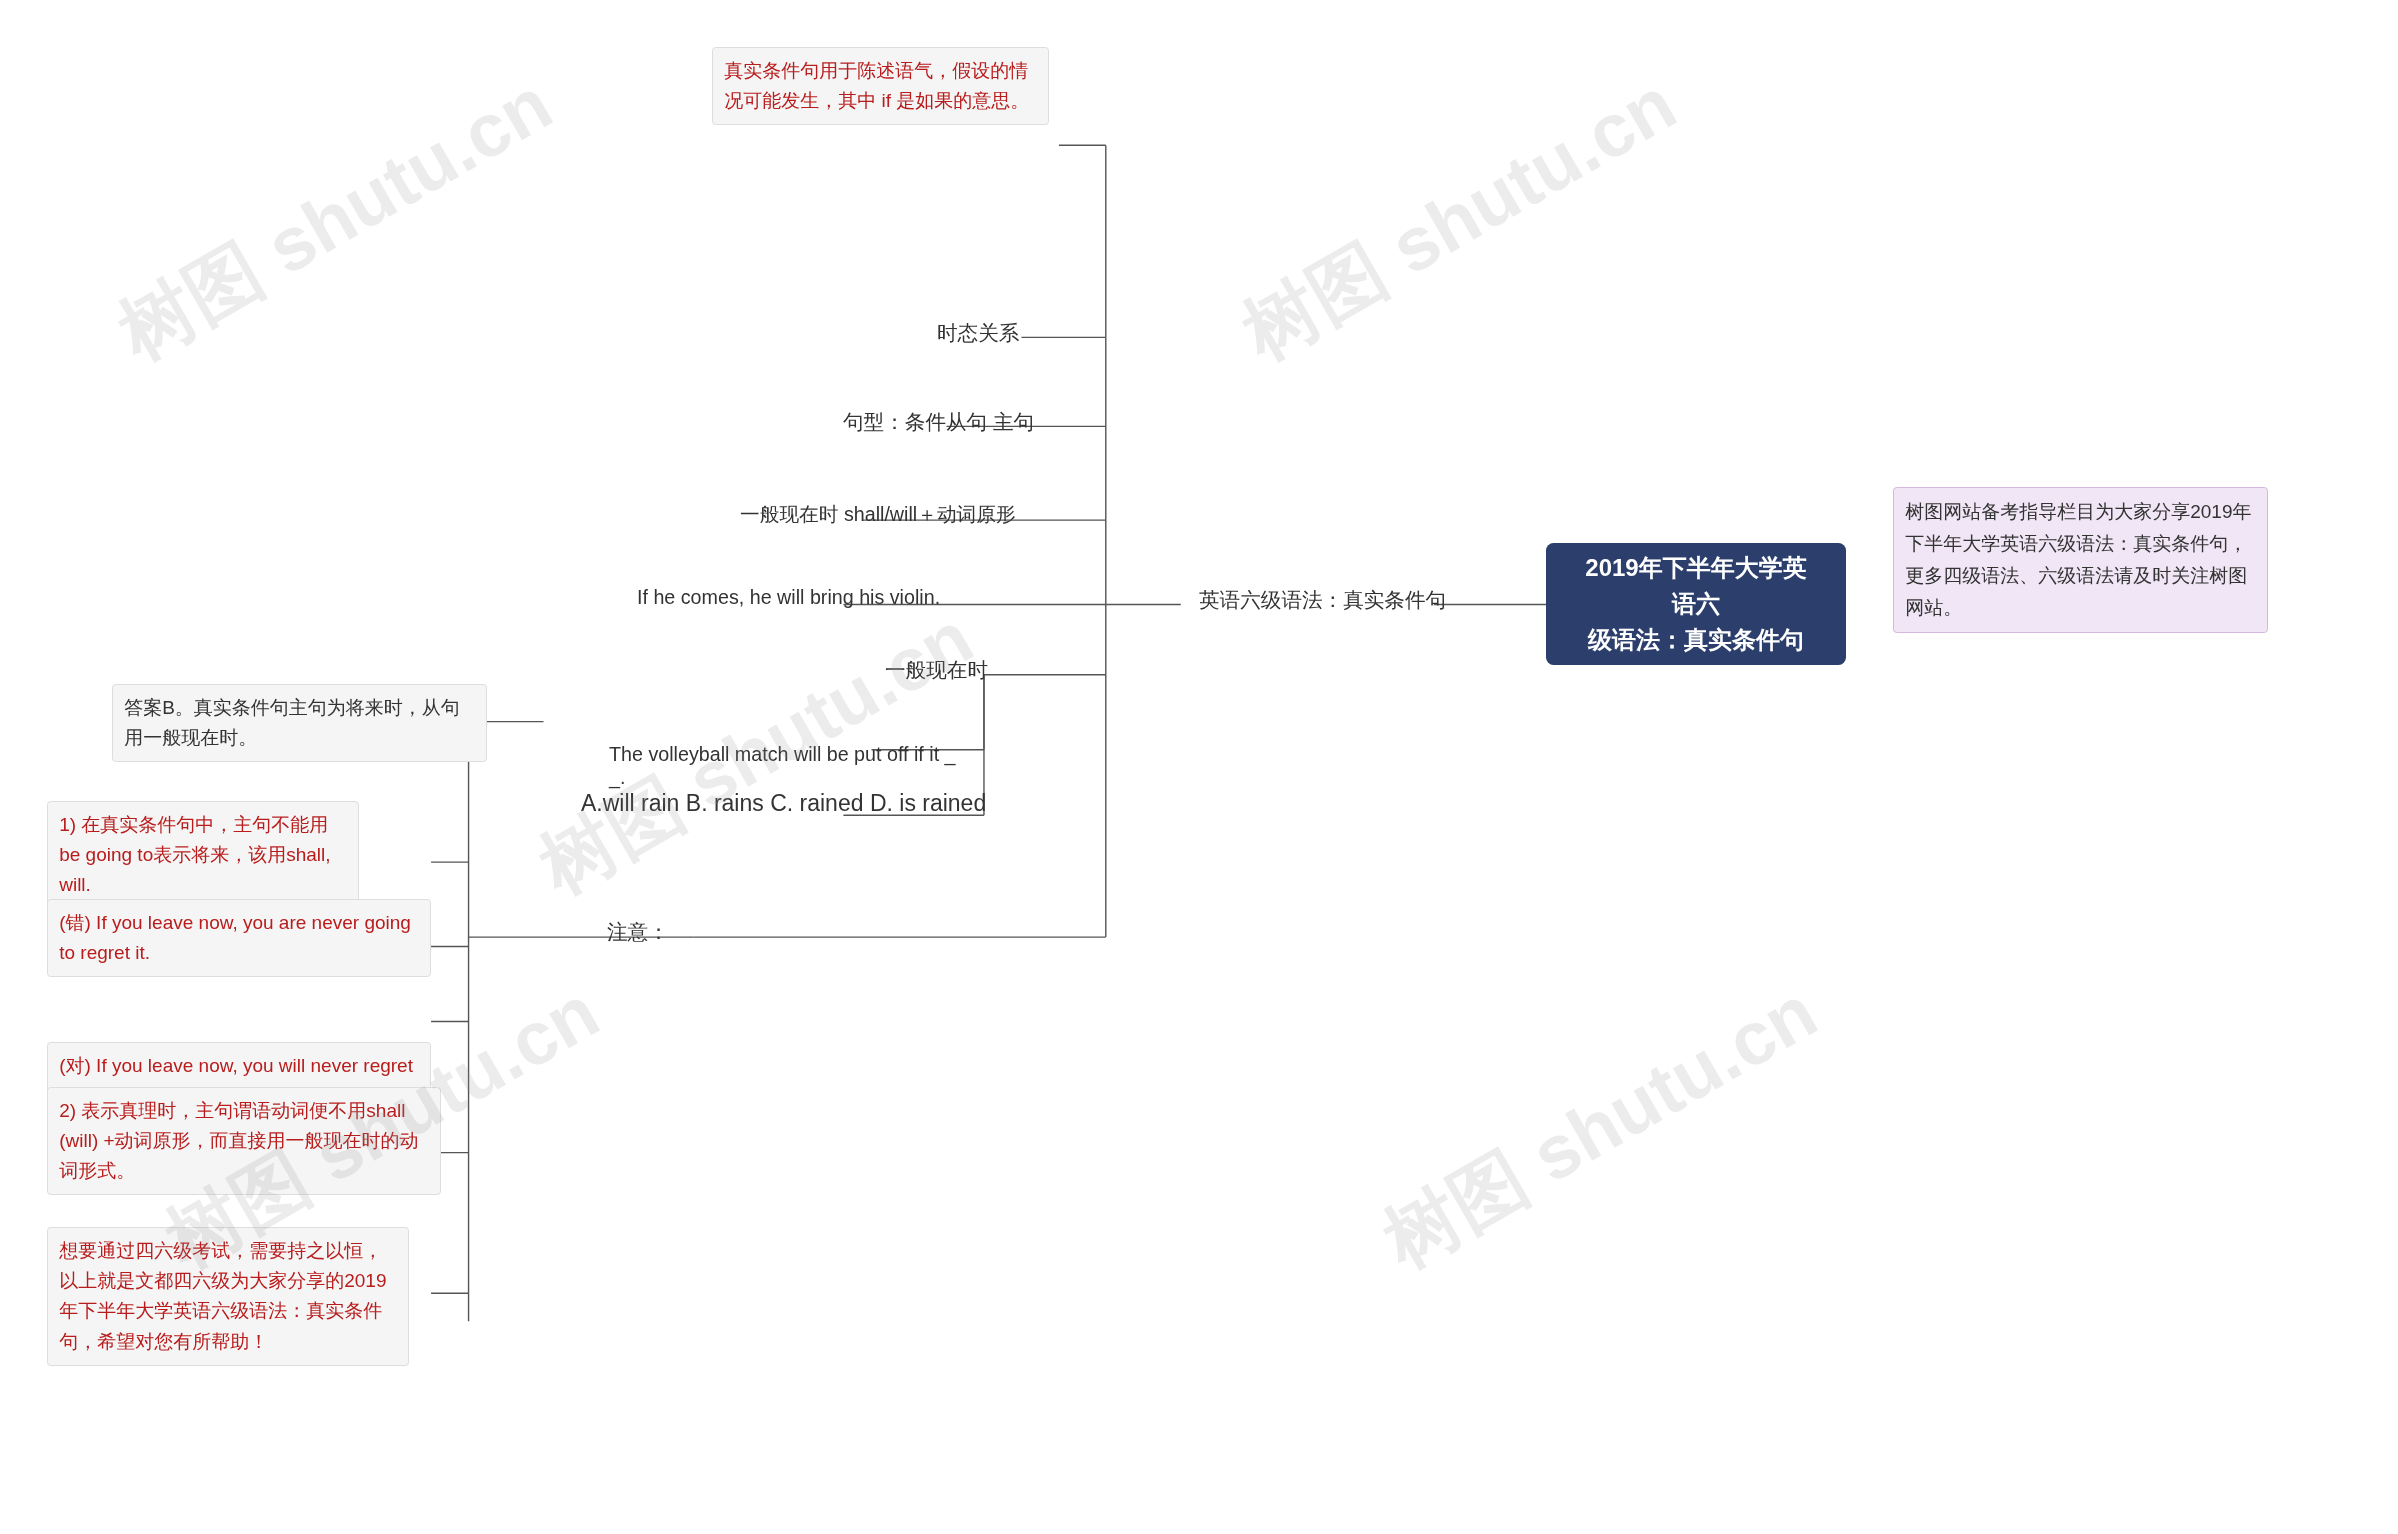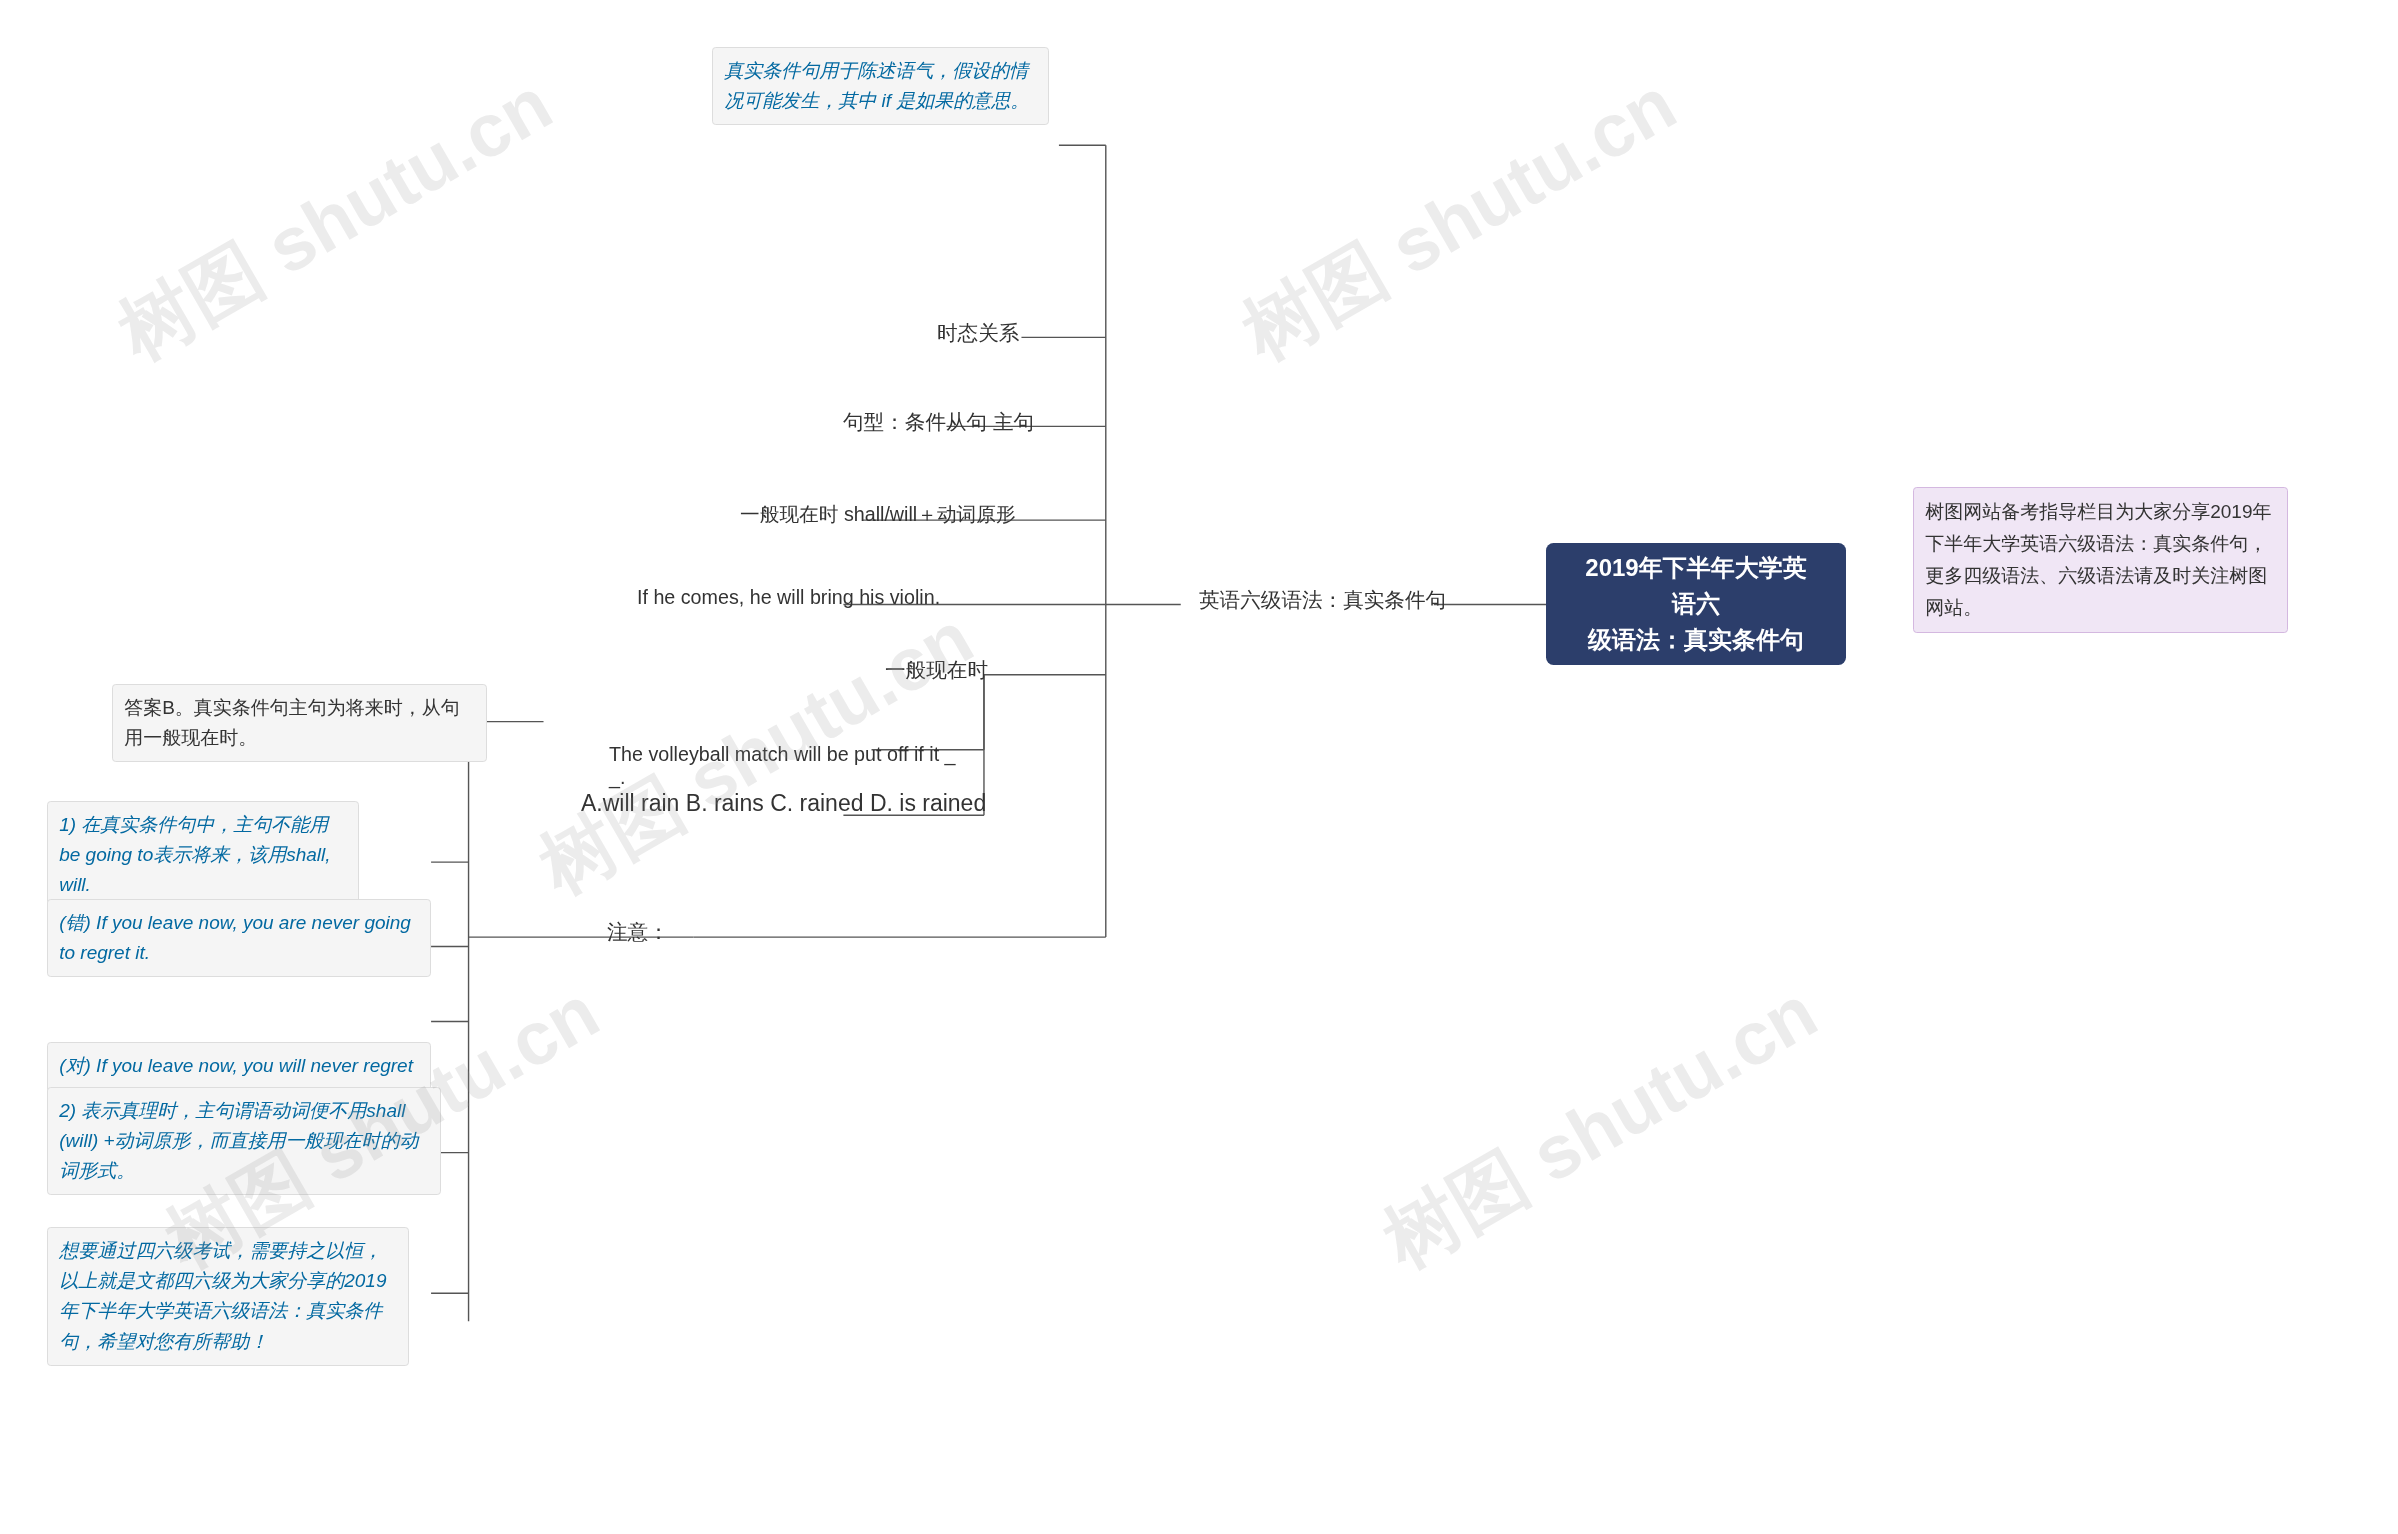--- a/index.html
+++ b/index.html
@@ -47,28 +47,26 @@
       border-radius: 7.5px;
       text-align: center;
       padding: 19px 28px;
       width: 262px;
     }
 
     .node-highlight {
       background: #f0e6f5;
       border: 0.9px solid #d4b8e0;
       color: #333;
-      margin-left: 20px;
     }
 
     .node-light {
       background: #f5f5f5;
       border: 0.9px solid #ddd;
-      color: #0369a1;
-      font-style: italic;
+      color: #b91c1c;
     }
 
     .node-answer {
       background: #f5f5f5;
       border: 0.9px solid #ddd;
       color: #333;
       font-size: 19px;
     }
 
     

